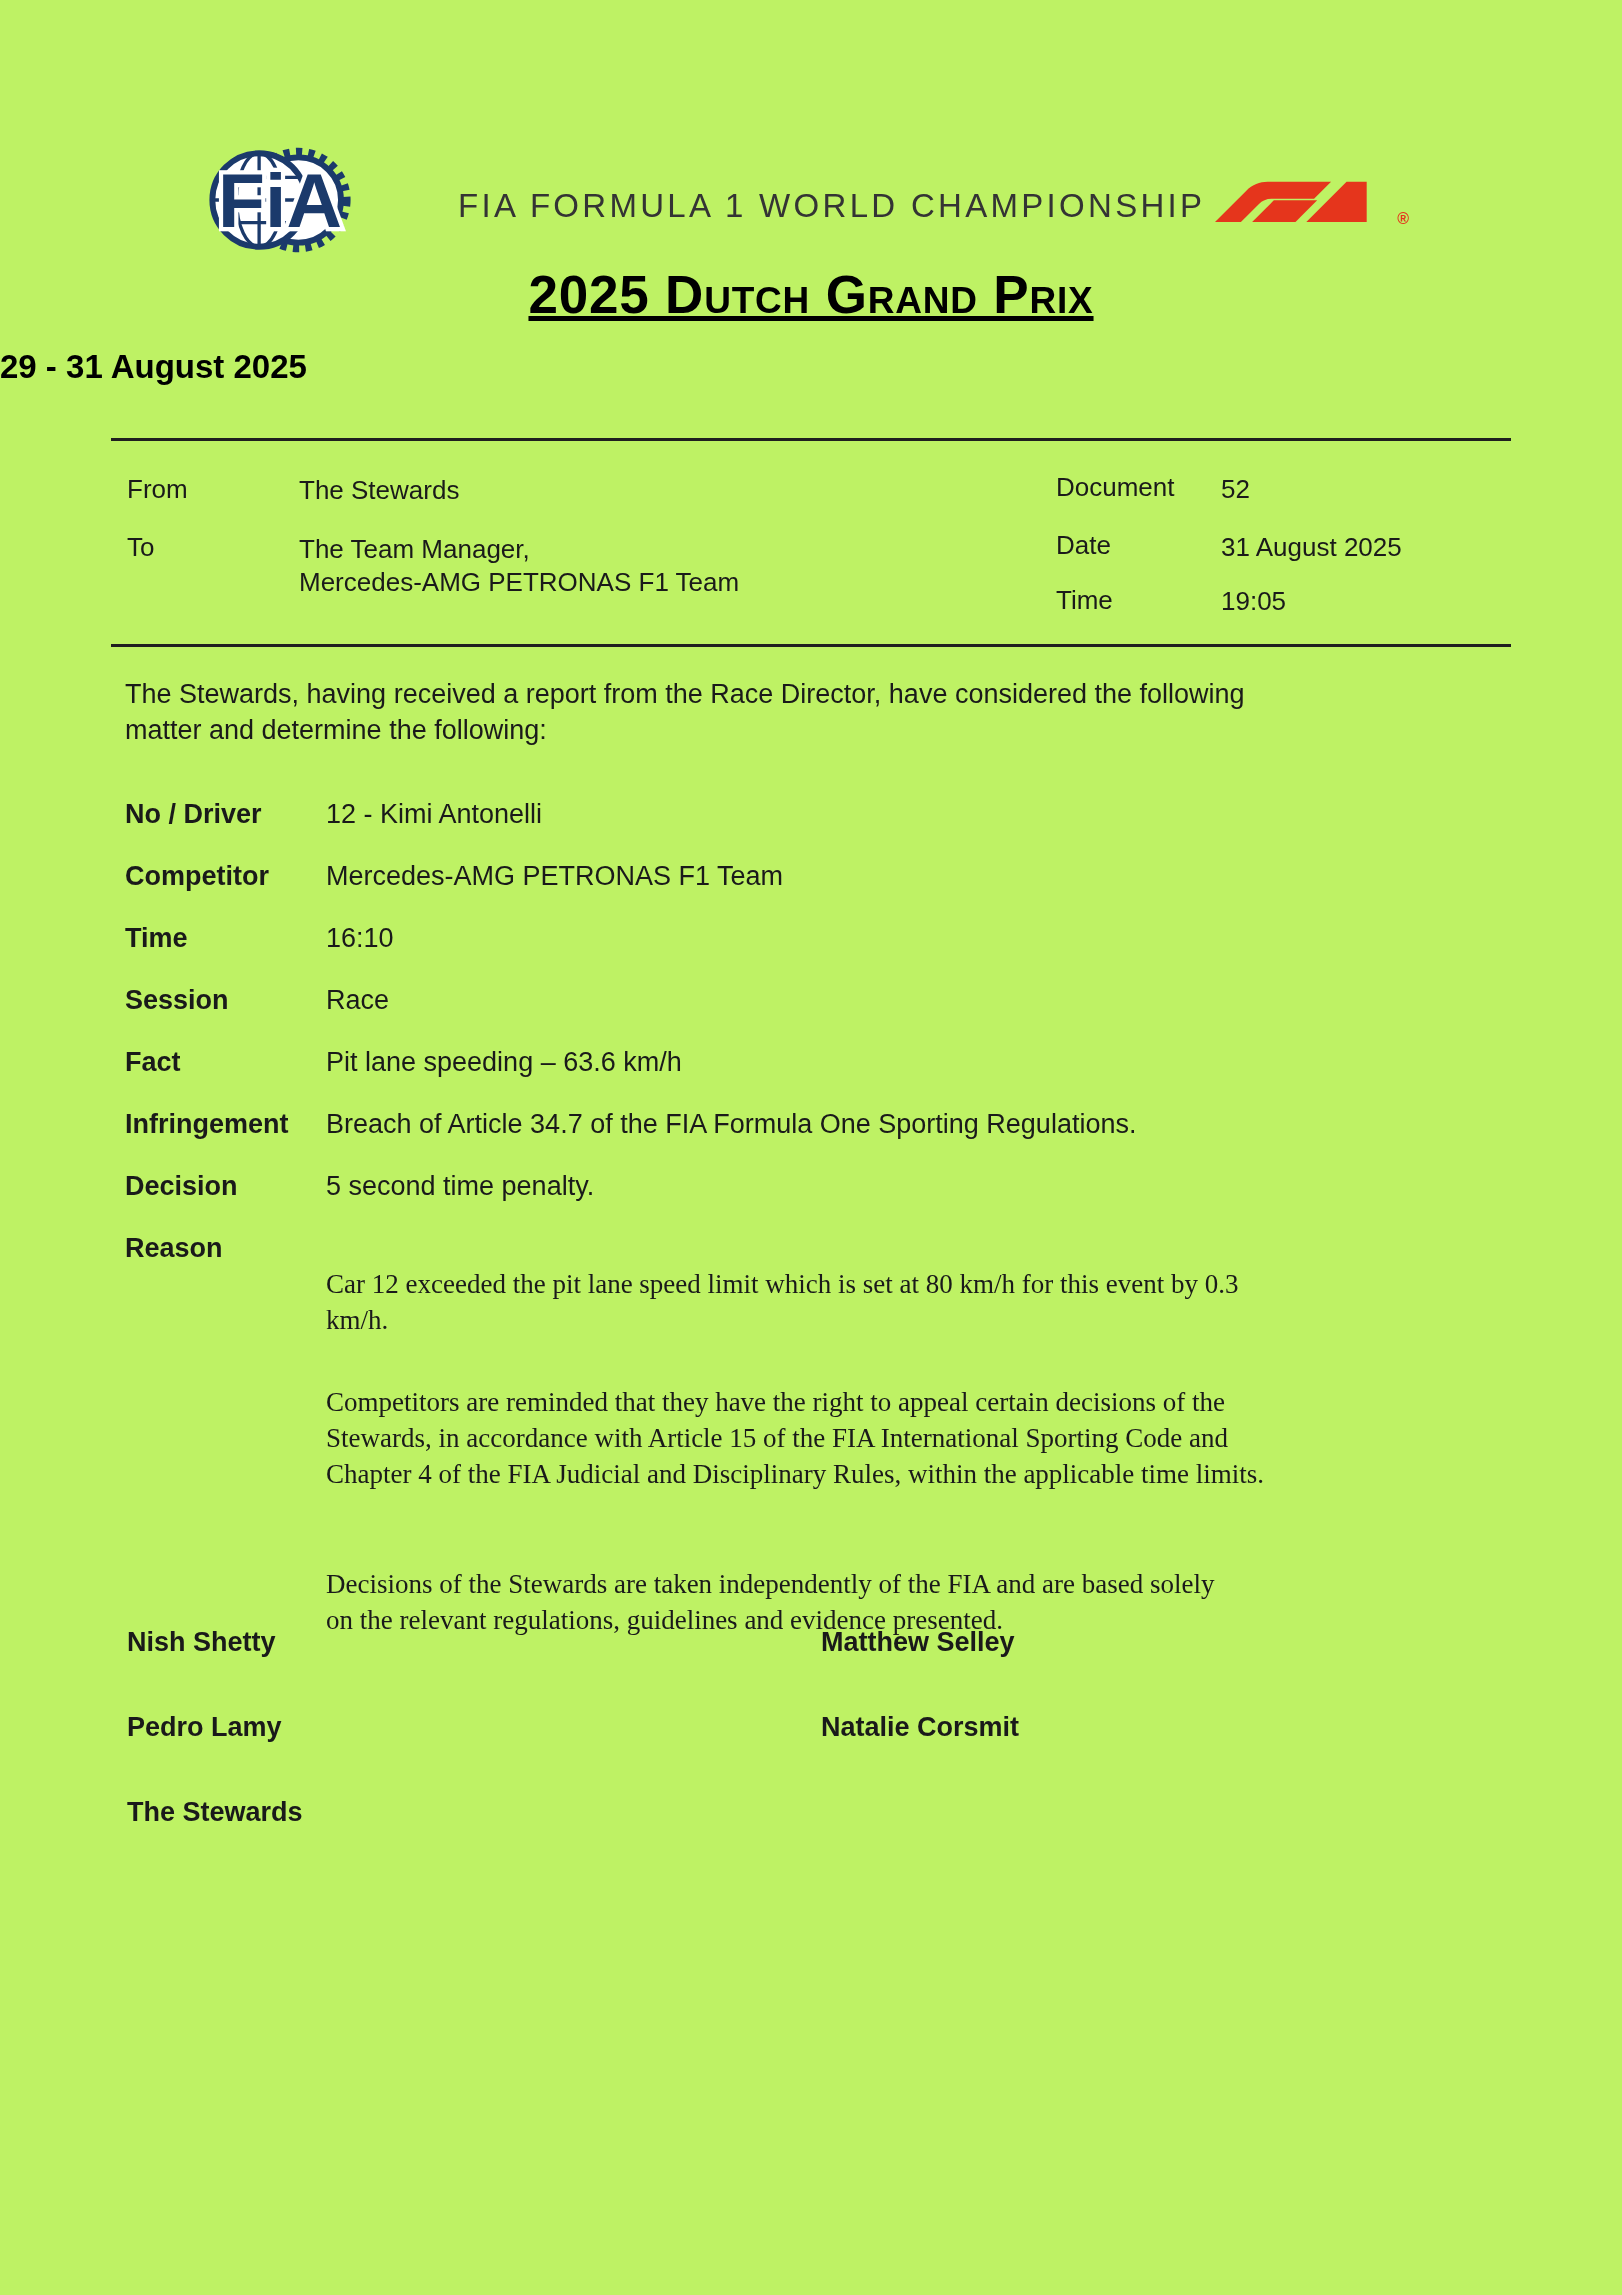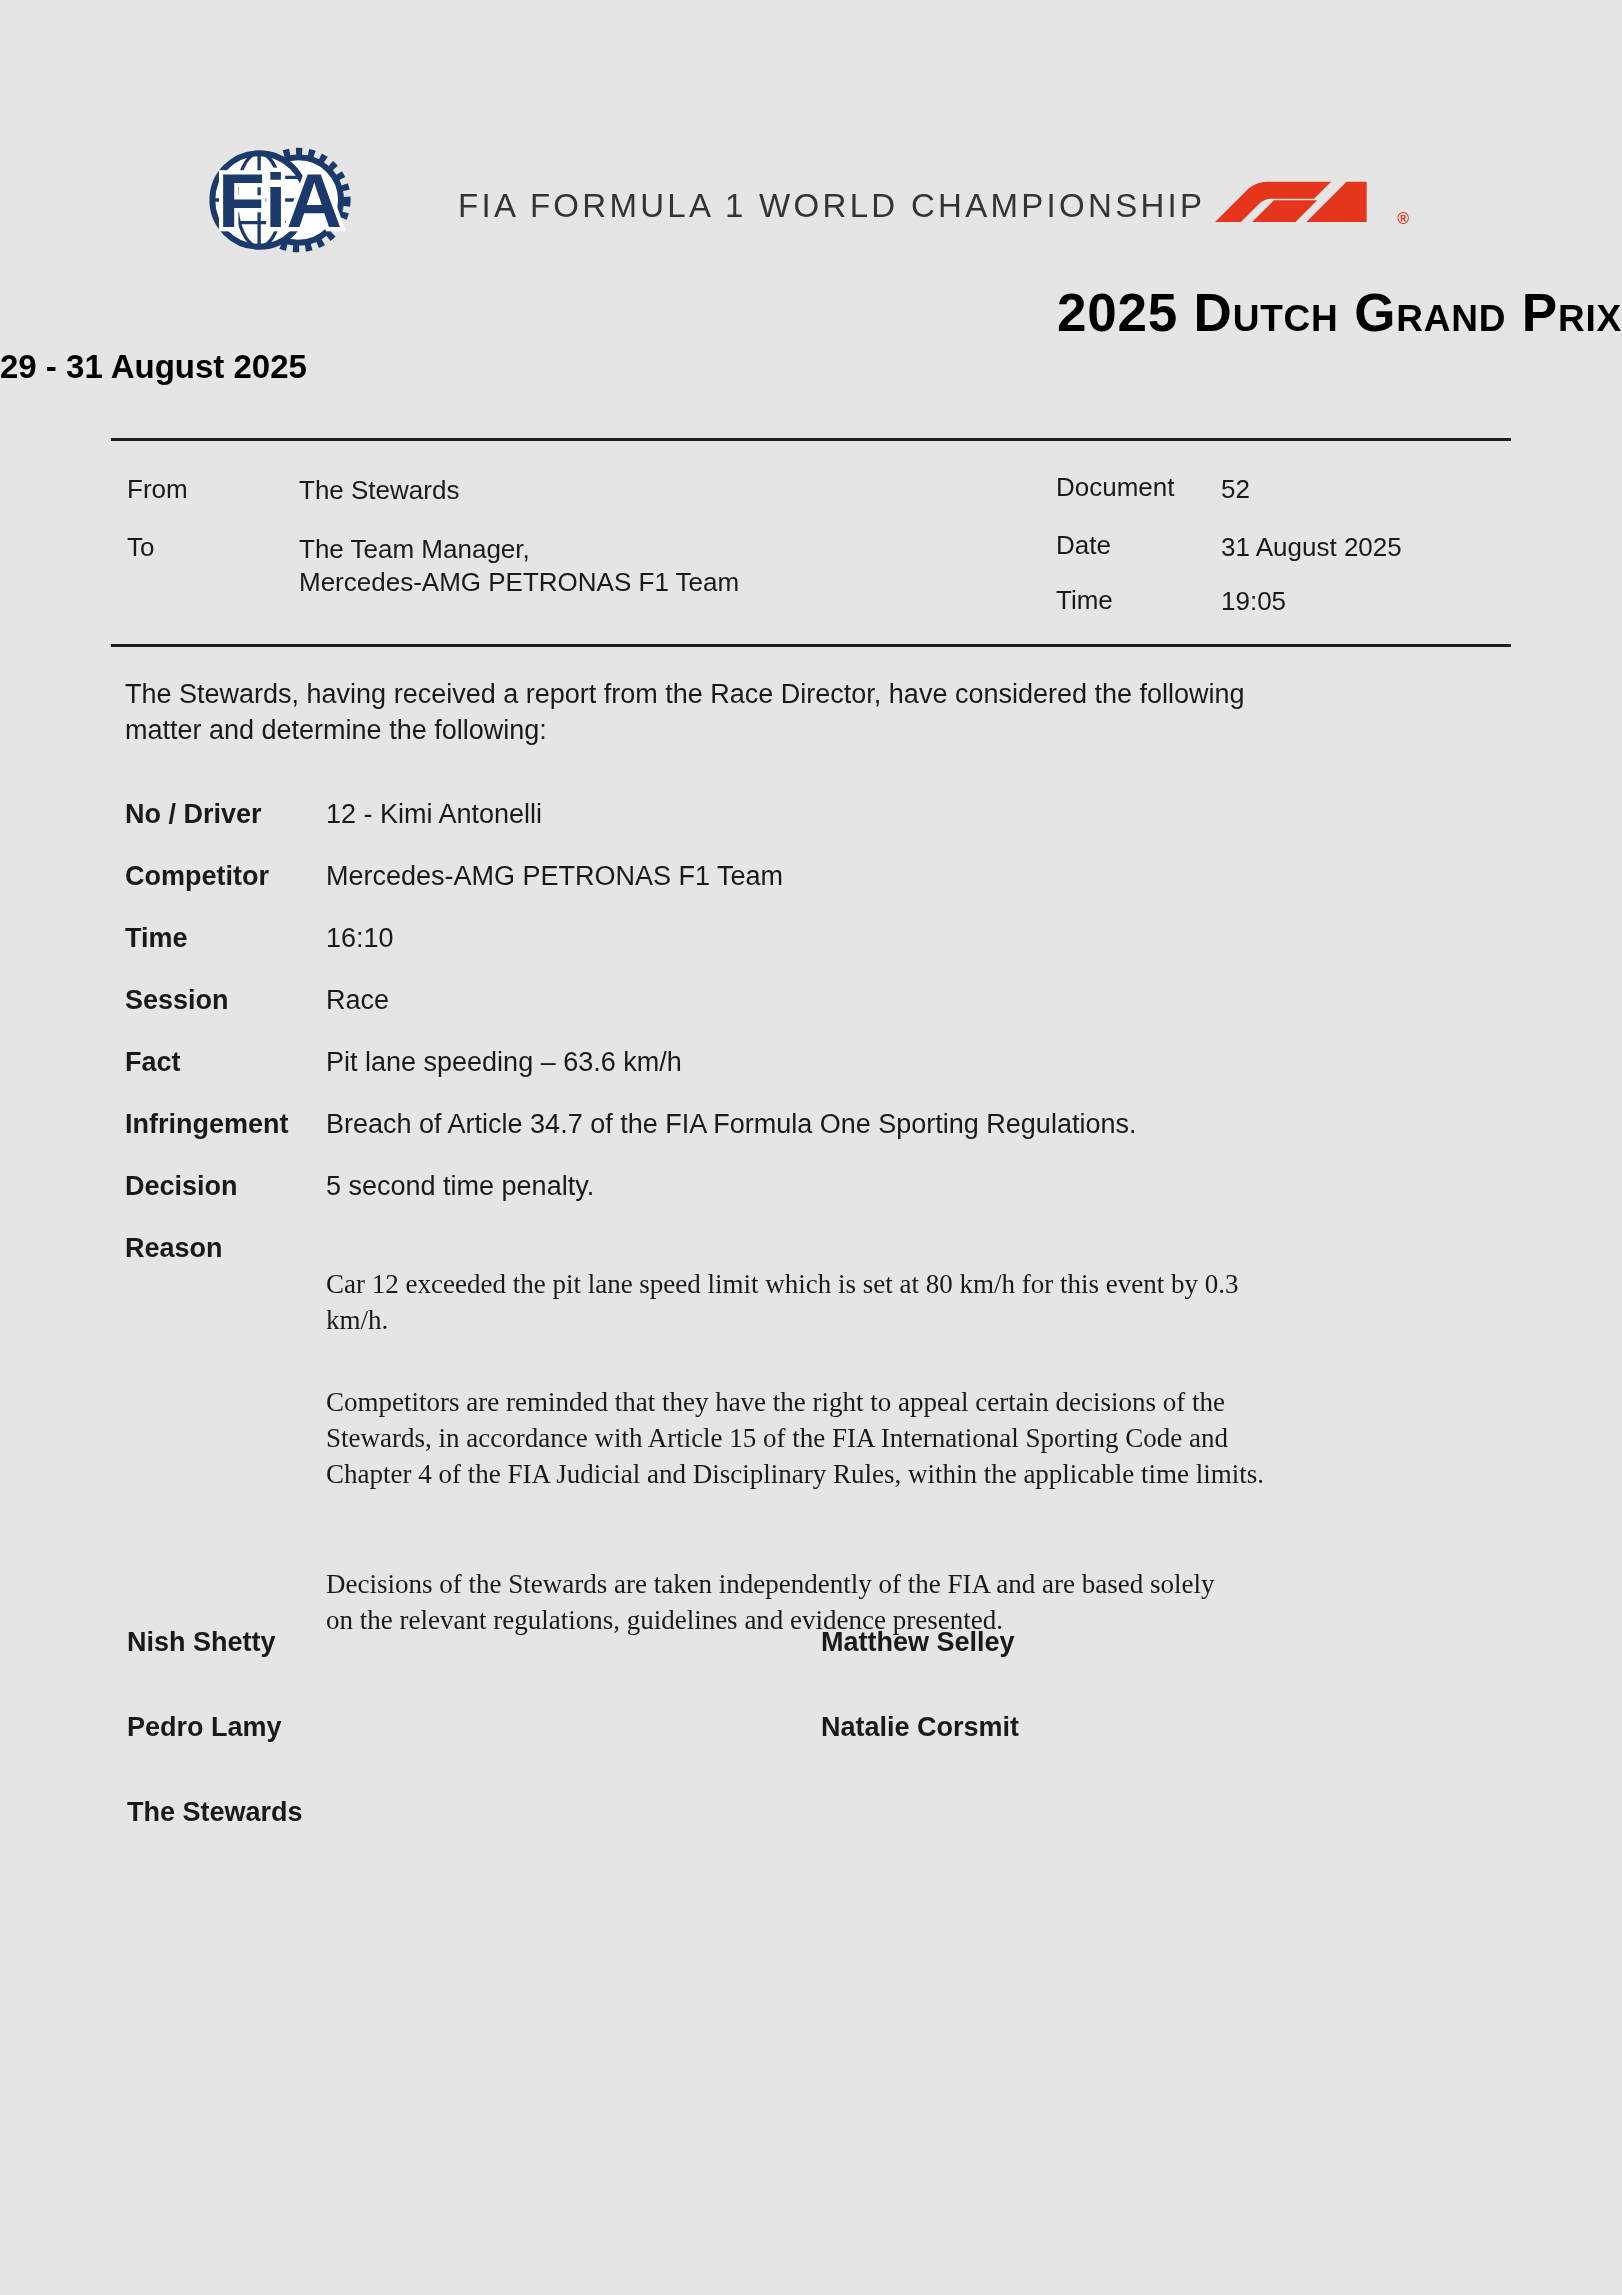--- a/index.html
+++ b/index.html
@@ -1,40 +1,40 @@
 <!DOCTYPE html>
 <html style="--fia-navy: #1b3a6b; --f1-red: #e5351c;font-size:13.4px"><head>
 <meta charset="utf-8">
 <style>
   html,body{margin:0;padding:0;background:#ffffff;}
   .page{
     position:relative;
     width:1622px;height:2295px;
-    background:#e5e5e5;
+    background:#bef264;
     font-family:"Liberation Sans", sans-serif;
     color:#1a1a1a;
     overflow:hidden;
   }
   
   .fia-logo{position:absolute;left:209px;top:140px;width:142px;height:120px;color:var(--fia-navy,#1b3a6b);}
   .fia-logo svg{width:100%;height:100%;}
   .champ-text{
     position:absolute;left:458px;top:187px;
     font-size:33px;letter-spacing:3.3px;font-weight:300;
     color:#343434;white-space:nowrap;
   }
   .f1-logo{position:absolute;left:1215px;top:169px;width:194px;height:57px;color:var(--f1-red,#e5351c);}
   .f1-logo svg{width:178px;height:55px;display:block;}
   .f1-reg{position:absolute;right:0;bottom:-1.7px;font-size:16px;font-weight:bold;color:var(--f1-red,#e5351c);}
   
   .event-title{
-    position:absolute;left:0;top:282px;width:100%;
-    margin:0;text-align:right;
+    position:absolute;left:0;top:264px;width:100%;
+    margin:0;text-align:center;
     font-size:53px;font-weight:bold;font-variant:small-caps;
-    letter-spacing:0.8px;color:#000;
+    letter-spacing:0.8px;color:#000;text-decoration:underline;
   }
   .event-dates{
     position:absolute;left:0;top:348px;width:100%;
     font-size:33px;font-weight:bold;color:#000;
   }
   
   .rule{position:absolute;left:111px;width:1400px;height:2.5px;background:#1f1f1f;}
   .rule1{top:438px;}
   .rule2{top:644px;}
   

